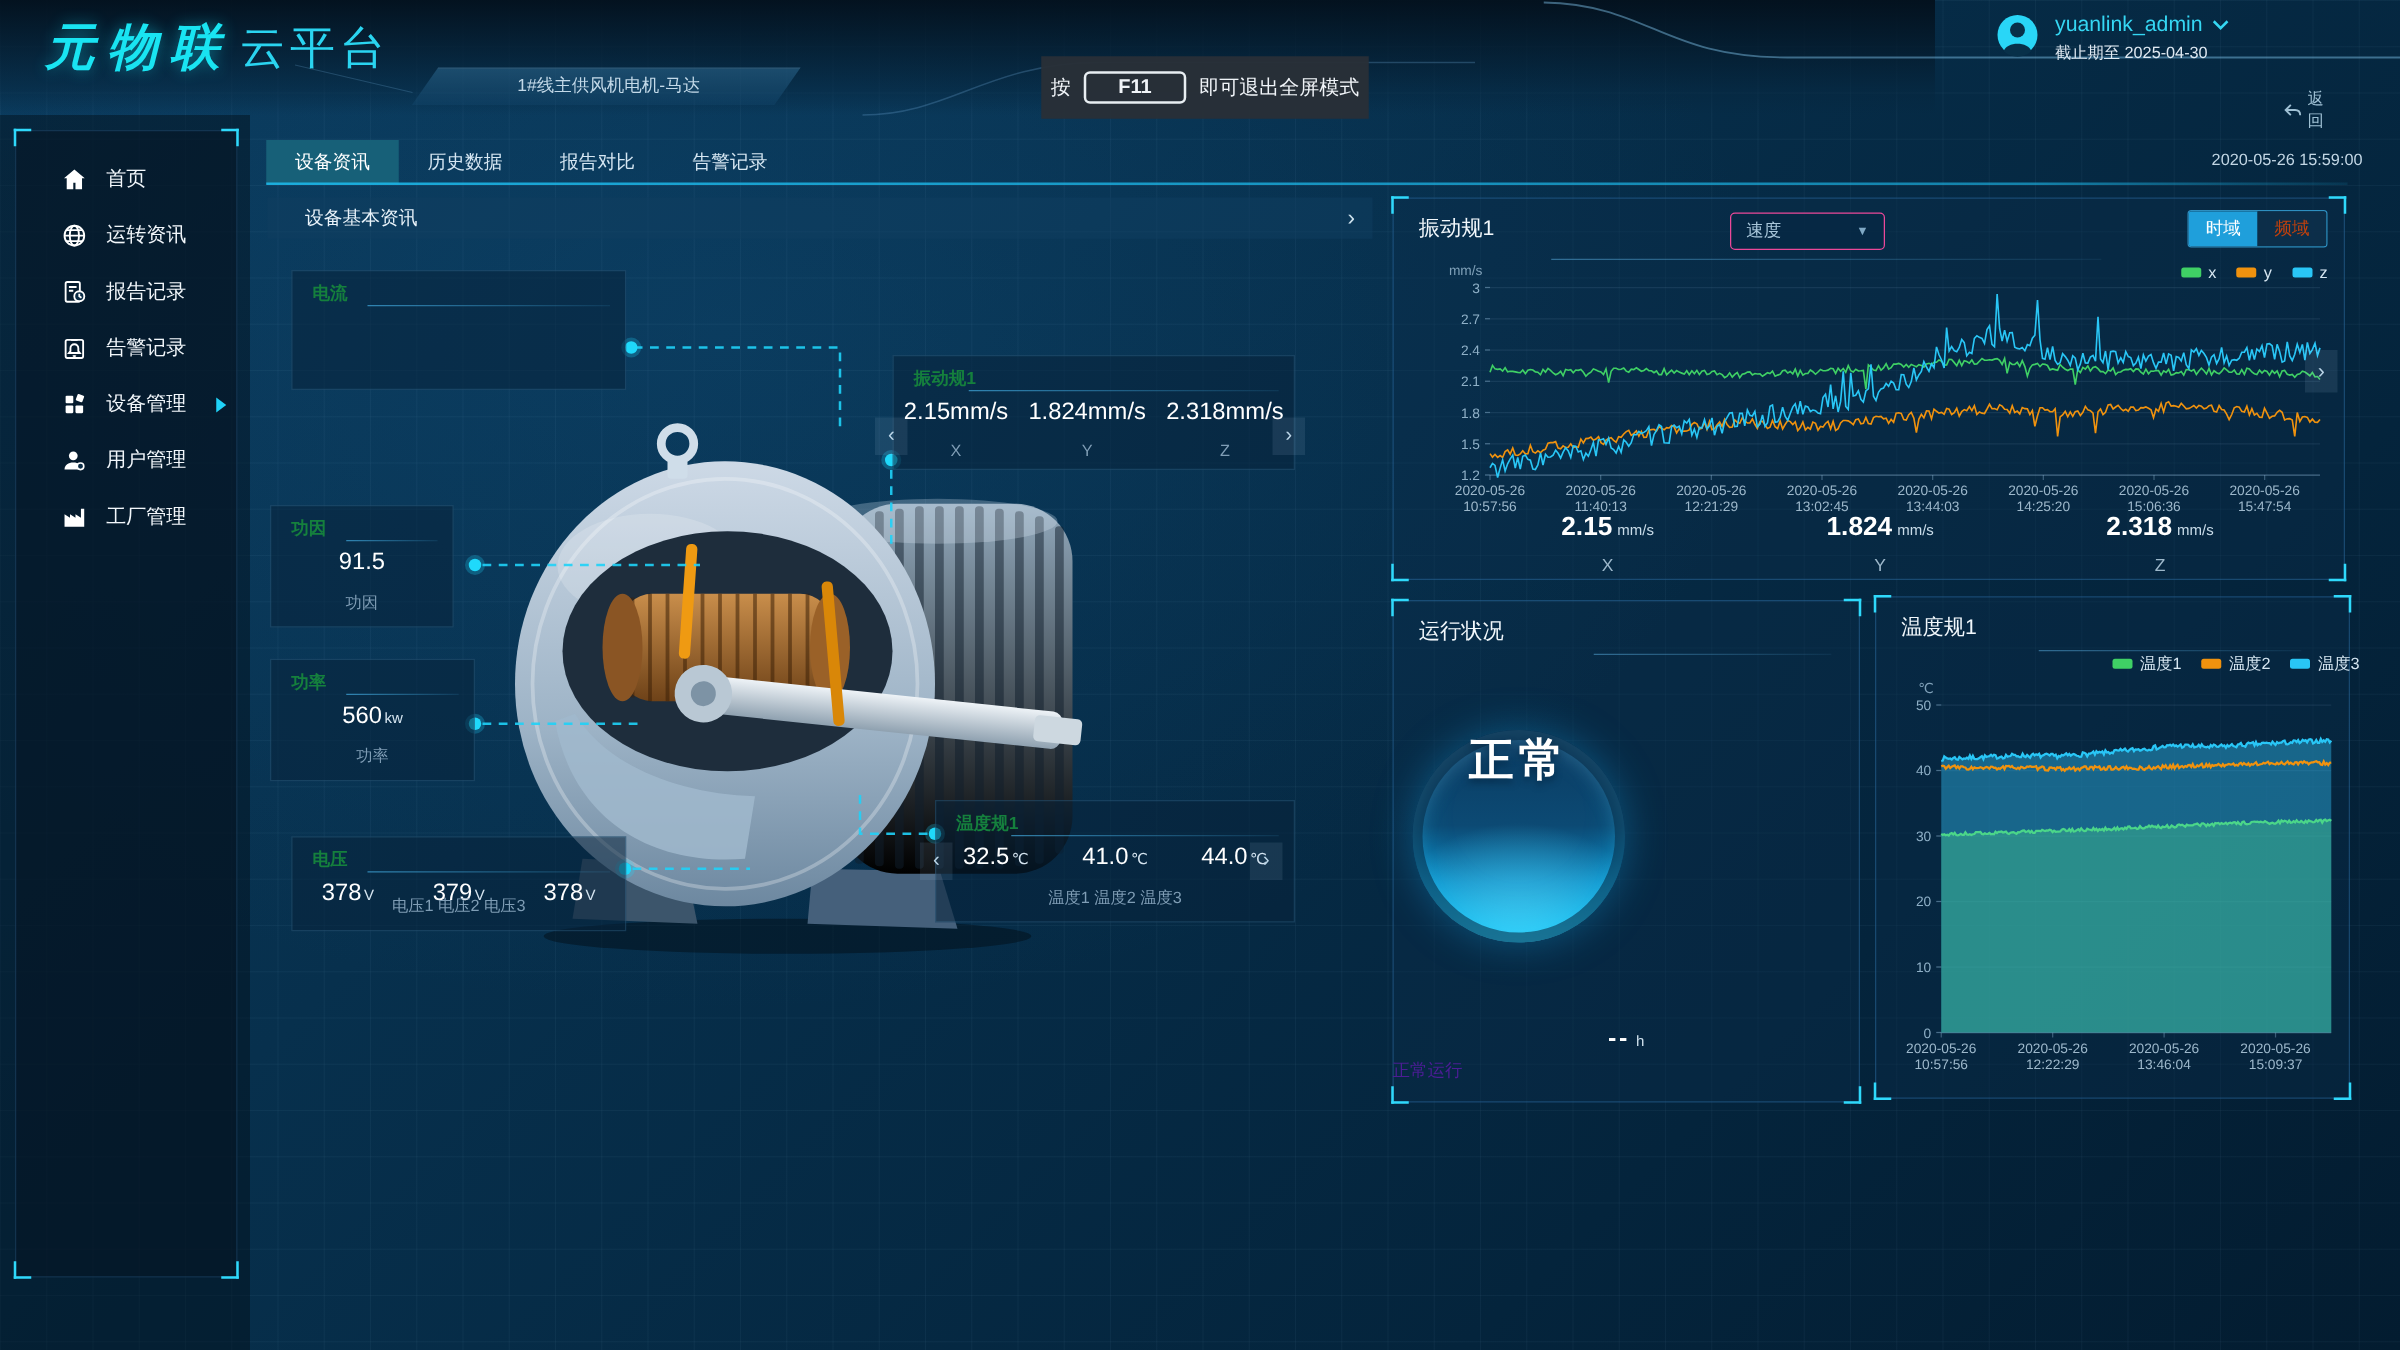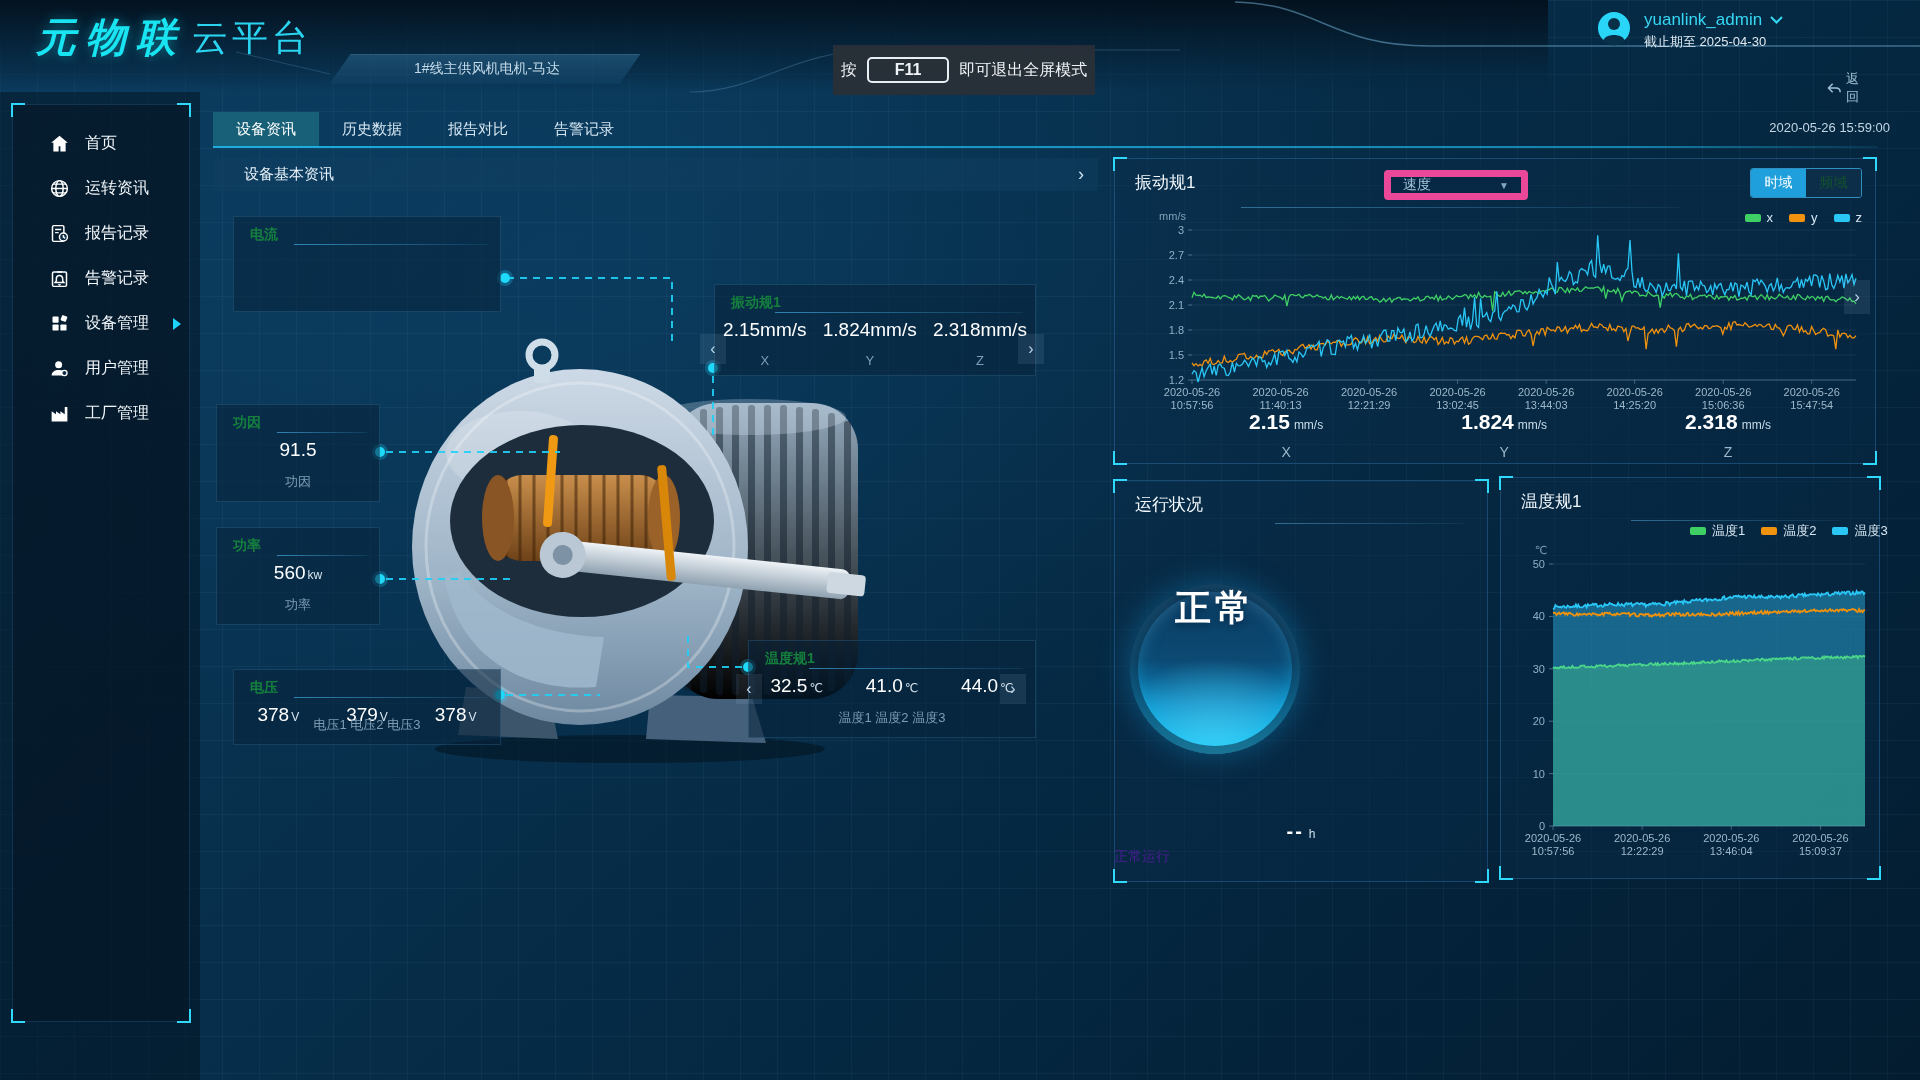--- a/index.html
+++ b/index.html
@@ -80,28 +80,28 @@
   .co-lab { font-size:13px; color:#7f9db5; margin-top:12px; }
   .co-labs-row { position:absolute; left:0; bottom:10px; width:100%; text-align:center; font-size:13px; color:#7f9db5; }
   .chev { position:absolute; width:26px; height:30px; background:rgba(190,220,245,0.10);
     display:flex; align-items:center; justify-content:center; color:#bcd6e8; font-size:16px; cursor:pointer; }
 
   
   .bpanel { position:absolute; background:rgba(10,44,74,0.38); border:1px solid rgba(55,130,190,0.38); }
   .ptitle { position:absolute; left:20px; top:12px; font-size:17px; color:#f2f8fc; }
   .ptitle-line { position:absolute; height:1px; background:linear-gradient(90deg, rgba(90,175,225,0.5), rgba(90,175,225,0.08)); }
 
-  #vib-dropdown { left:1384px; top:170px; width:144px; height:30px; border:7px solid #ec4899; border-radius:4px;
+  #vib-dropdown { left:1384px; top:170px; width:124px; height:30px; border:1px solid #ec4899; border-radius:4px;
     background:rgba(6,40,68,0.8); display:flex; align-items:center; font-size:14px; color:#a8c6da;
     padding:0 12px; cursor:pointer; }
   #vib-dropdown .caret { margin-left:auto; font-size:10px; color:#7fa8c4; }
   #vib-toggle { left:1750px; top:168px; height:30px; display:flex; border:1px solid #2e8fc0; border-radius:3px; overflow:hidden; }
   #vib-toggle .seg { width:55px; display:flex; align-items:center; justify-content:center; font-size:14px; cursor:pointer; }
   #vib-toggle .seg.on { background:#1f9fdb; color:#fff; }
-  #vib-toggle .seg.off { background:rgba(13,47,74,0.9); color:#14532d; }
+  #vib-toggle .seg.off { background:rgba(13,47,74,0.9); color:#c2410c; }
   .legend { position:absolute; display:flex; gap:16px; align-items:center; }
   .legend .li { display:flex; align-items:center; gap:6px; font-size:13px; color:#d7e7f2; cursor:pointer; }
   .legend .sw { width:16px; height:8px; border-radius:2px; display:inline-block; }
 
   #vib-summary { left:1180px; top:410px; width:660px; display:flex; justify-content:space-around; }
   .vs-item { text-align:center; }
   .vs-val { font-size:21px; font-weight:bold; color:#fff; }
   .vs-val .u { font-size:12px; font-weight:normal; color:#c9dce9; margin-left:4px; }
   .vs-axis { font-size:14px; color:#9db8cb; margin-top:10px; }
   #vib-next { left:1844px; top:280px; width:26px; height:34px; background:rgba(190,220,245,0.10);
@@ -374,21 +374,21 @@
       </div>
       <div class="co-col">
         <div class="co-val">2.318mm/s</div>
         <div class="co-lab">Z</div>
       </div>
     </div>
 </div>
 <div class="chev" style="left:700px;top:334px">‹</div>
 <div class="chev" style="left:1018px;top:334px">›</div>
 
-<div class="co" style="left:216px;top:404px;width:164px;height:98px">
+<div class="co" style="left:216px;top:404px;width:147px;height:98px">
   <div class="co-title">功因</div>
   <div class="co-line"></div>
   <div class="co-cols">
       <div class="co-col">
     <div class="co-val">91.5</div>
     <div class="co-lab">功因</div>
   </div>
     </div>
 </div>
 

